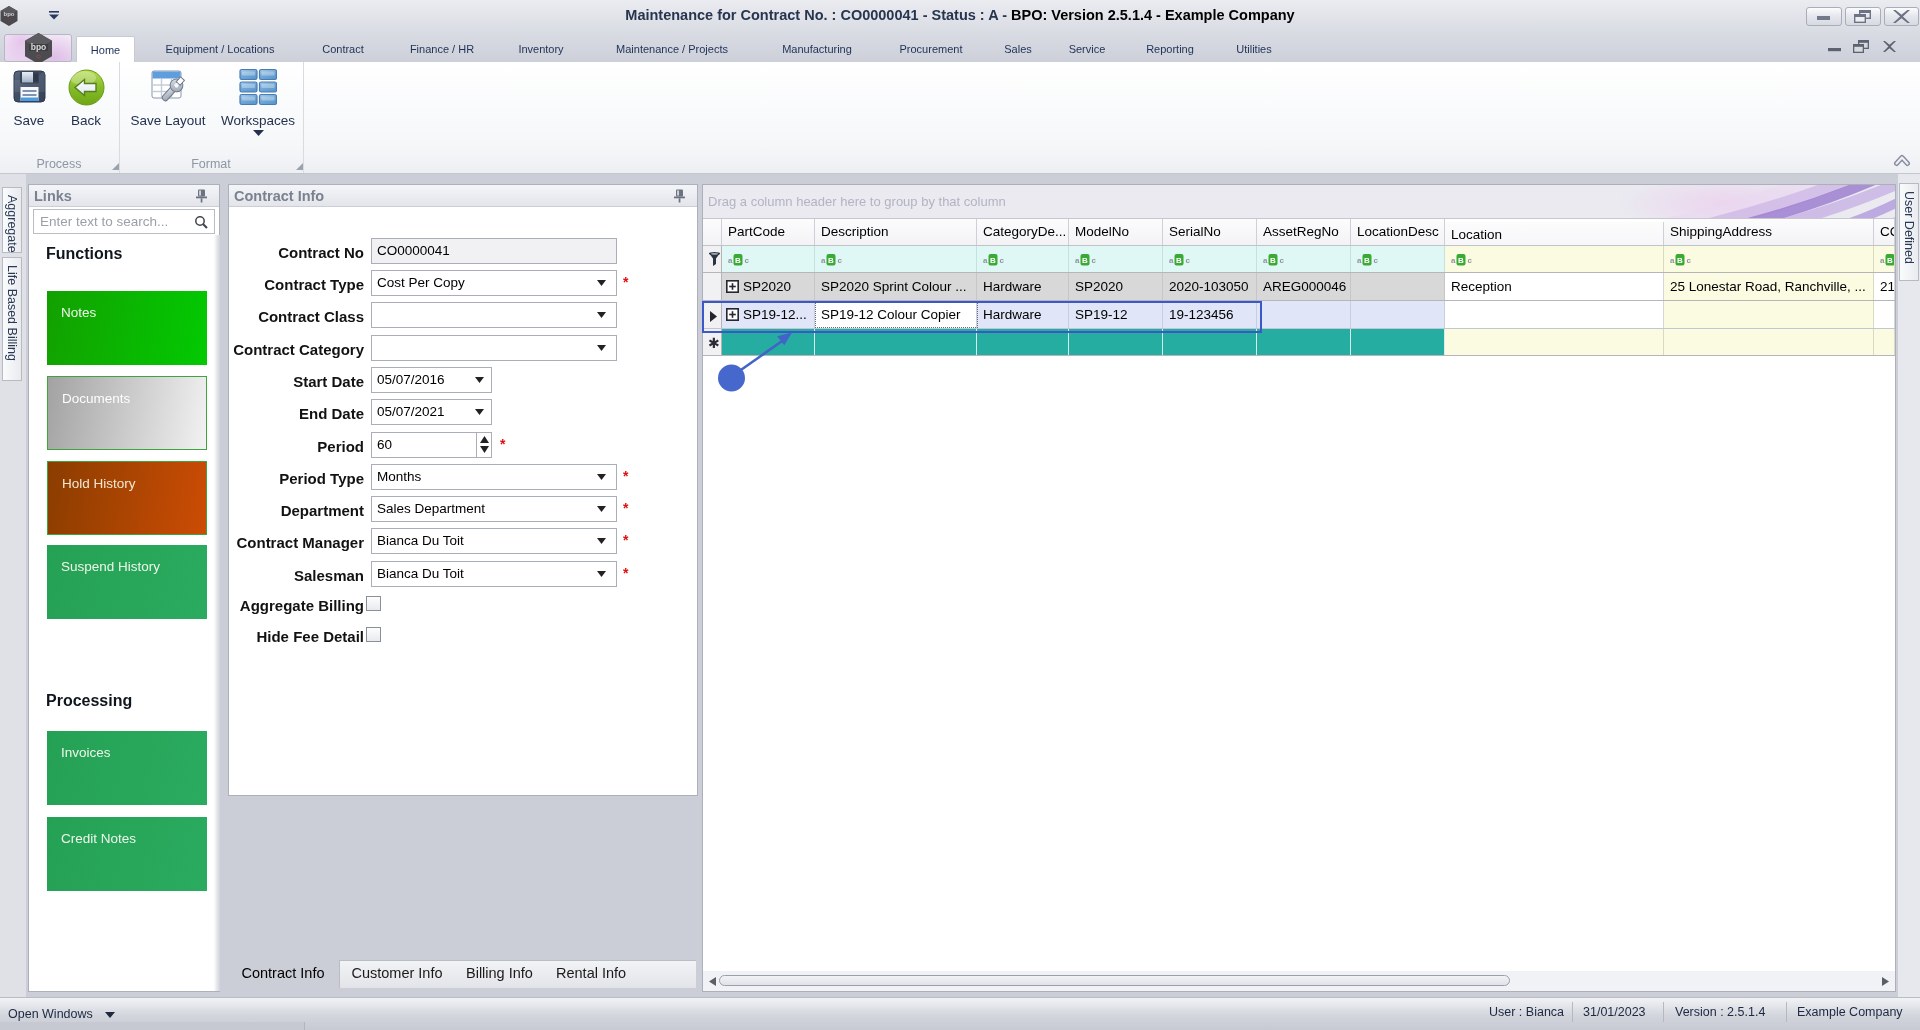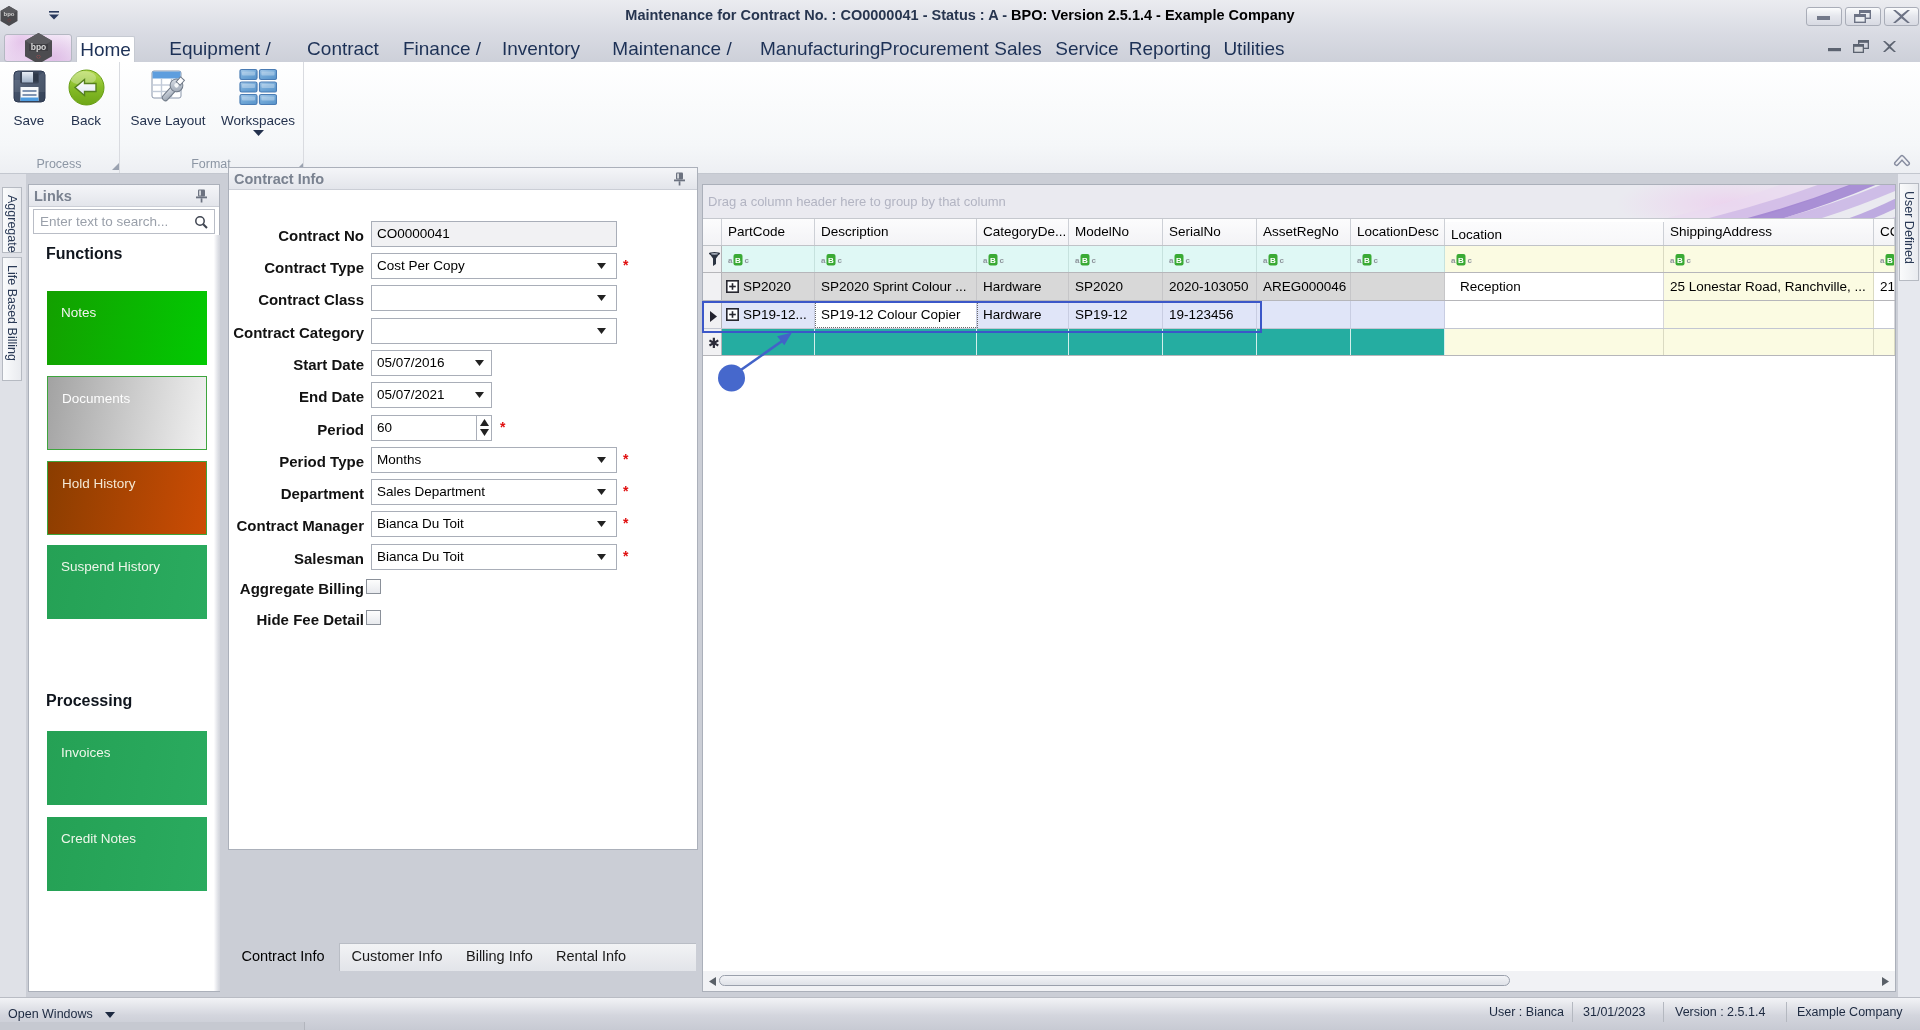--- a/index.html
+++ b/index.html
@@ -9,21 +9,21 @@
 
   
   #titlebar { left:0; top:0; width:1920px; height:31px;
     background:linear-gradient(#ebecf0,#dadce4); }
   #title-text { left:0; top:7px; width:1920px; text-align:center; font-size:14.5px; font-weight:bold; color:#27354f; }
   .winbtn { top:7px; width:36px; height:19px; border:1px solid #a9adb8; border-radius:3px;
     background:linear-gradient(#fbfcfd,#e6e8ee 45%,#d8dae2); }
 
   
   #ribbontabs { left:0; top:31px; width:1920px; height:31px; background:linear-gradient(#dadce4,#cdd0d9); }
-  .rtab { top:36px; height:26px; line-height:26px; font-size:19px; color:#1d3156; text-align:center; }
+  .rtab { top:36px; height:26px; line-height:26px; font-size:11px; color:#1d3156; text-align:center; }
   #tab-home { background:#ffffff; border:1px solid #c6cad2; border-bottom:none; border-radius:2px 2px 0 0; }
 
   
   #ribbonbody { left:0; top:62px; width:1920px; height:112px;
     background:linear-gradient(#ffffff,#f5f7f9 75%,#edeff3); border-bottom:1px solid #c3c7cf; }
   .grpsep { top:62px; width:1px; height:111px; background:#d9dbe0; }
   .grplabel { top:157px; height:14px; width:100px; font-size:12.5px; color:#8c96a4; text-align:center; }
   .icolabel { top:175px; font-size:13.5px; color:#24324e; text-align:center; }
   .corner { top:163px; width:7px; height:7px; }
 
@@ -283,21 +283,21 @@
     </div>
   <div class="abs" style="left:17px;top:507px;font-size:16px;font-weight:bold;color:#10161e">Processing</div>
   <div class="lbtn" style="top:546px;background:linear-gradient(100deg,#25a155,#2aab5f)">
       <span style="color:#eef6ea">Invoices</span>
     </div>
   <div class="lbtn" style="top:632px;background:linear-gradient(100deg,#25a155,#2aab5f)">
       <span style="color:#eef6ea">Credit Notes</span>
     </div>
 </div>
 
-<div class="panel" id="cipanel" style="left:228px;top:167px;width:470px;height:683px">
+<div class="panel" id="cipanel" style="left:228px;top:184px;width:470px;height:612px">
   <div class="phead">Contract Info</div>
   <svg class="abs" style="right:11px;top:4px" width="13" height="14" viewBox="0 0 13 14">
     <rect x="3" y="0.5" width="7" height="7" rx="1" fill="#6c7280"></rect>
     <rect x="4.3" y="1.5" width="1.5" height="5" fill="#eef0f3"></rect>
     <rect x="1" y="7.5" width="11" height="1.8" fill="#6c7280"></rect>
     <rect x="5.7" y="9.3" width="1.7" height="4.2" fill="#6c7280"></rect>
   </svg>
   <div class="flabel" style="left:0px;top:59px;width:135px">Contract No</div>
   <div class="finput" style="left:142px;top:53px;width:246px;background:#f1f1f3">CO0000041</div>
   <div class="flabel" style="left:0px;top:91px;width:135px">Contract Type</div>
@@ -472,21 +472,21 @@
           <rect x="0.8" y="0.8" width="11.4" height="11.4" fill="#fff" stroke="#27272f" stroke-width="1.6"></rect>
           <line x1="3.2" y1="6.5" x2="9.8" y2="6.5" stroke="#27272f" stroke-width="1.6"></line>
           <line x1="6.5" y1="3.2" x2="6.5" y2="9.8" stroke="#27272f" stroke-width="1.6"></line>
         </svg>SP2020</div>
 <div class="gcell" style="left:112px;top:0px;width:162px;height:27px;background:#d8d8d8;border-right:1px solid #c6c6c8;line-height:27px;padding-left:6px">SP2020 Sprint Colour ...</div>
 <div class="gcell" style="left:274px;top:0px;width:92px;height:27px;background:#d8d8d8;border-right:1px solid #c6c6c8;line-height:27px;padding-left:6px">Hardware</div>
 <div class="gcell" style="left:366px;top:0px;width:94px;height:27px;background:#d8d8d8;border-right:1px solid #c6c6c8;line-height:27px;padding-left:6px">SP2020</div>
 <div class="gcell" style="left:460px;top:0px;width:94px;height:27px;background:#d8d8d8;border-right:1px solid #c6c6c8;line-height:27px;padding-left:6px">2020-103050</div>
 <div class="gcell" style="left:554px;top:0px;width:94px;height:27px;background:#d8d8d8;border-right:1px solid #c6c6c8;line-height:27px;padding-left:6px">AREG000046</div>
 <div class="gcell" style="left:648px;top:0px;width:94px;height:27px;background:#d8d8d8;border-right:1px solid #c6c6c8;line-height:27px;padding-left:6px">&nbsp;</div>
-<div class="gcell" style="left:742px;top:0px;width:219px;height:27px;background:#fff;border-right:1px solid #d6d6da;line-height:27px;padding-left:15px">Reception</div>
+<div class="gcell" style="left:742px;top:0px;width:219px;height:27px;background:#fff;border-right:1px solid #d6d6da;line-height:27px;padding-left:6px">Reception</div>
 <div class="gcell" style="left:961px;top:0px;width:210px;height:27px;background:#fbfbe2;border-right:1px solid #dadac2;line-height:27px;padding-left:6px">25 Lonestar Road, Ranchville, ...</div>
 <div class="gcell" style="left:1171px;top:0px;width:21px;height:27px;background:#fff;border-right:1px solid #d6d6da;line-height:27px;padding-left:6px">21</div>
 </div>
 <div class="abs" style="left:0;top:116px;width:1192px;height:28px;border-bottom:1px solid #b4b4b8">
 <div class="gcell" style="left:0px;top:0px;width:19px;height:27px;background:#f1f1f3;border-right:1px solid #b4b4b8;line-height:27px;padding-left:6px"><svg style="position:relative;top:3px;left:1px" width="7" height="11" viewBox="0 0 7 11">
           <polygon points="0,0 7,5.5 0,11" fill="#23232e"></polygon>
         </svg></div>
 <div class="gcell" style="left:19px;top:0px;width:93px;height:38px;background:#e0e5f8;border-right:1px solid #c8cde2;line-height:27px;padding-left:6px"><svg style="position:relative;top:2px;left:-2px;margin-right:2px" width="13" height="13" viewBox="0 0 13 13">
           <rect x="0.8" y="0.8" width="11.4" height="11.4" fill="#fff" stroke="#27272f" stroke-width="1.6"></rect>
           <line x1="3.2" y1="6.5" x2="9.8" y2="6.5" stroke="#27272f" stroke-width="1.6"></line>

